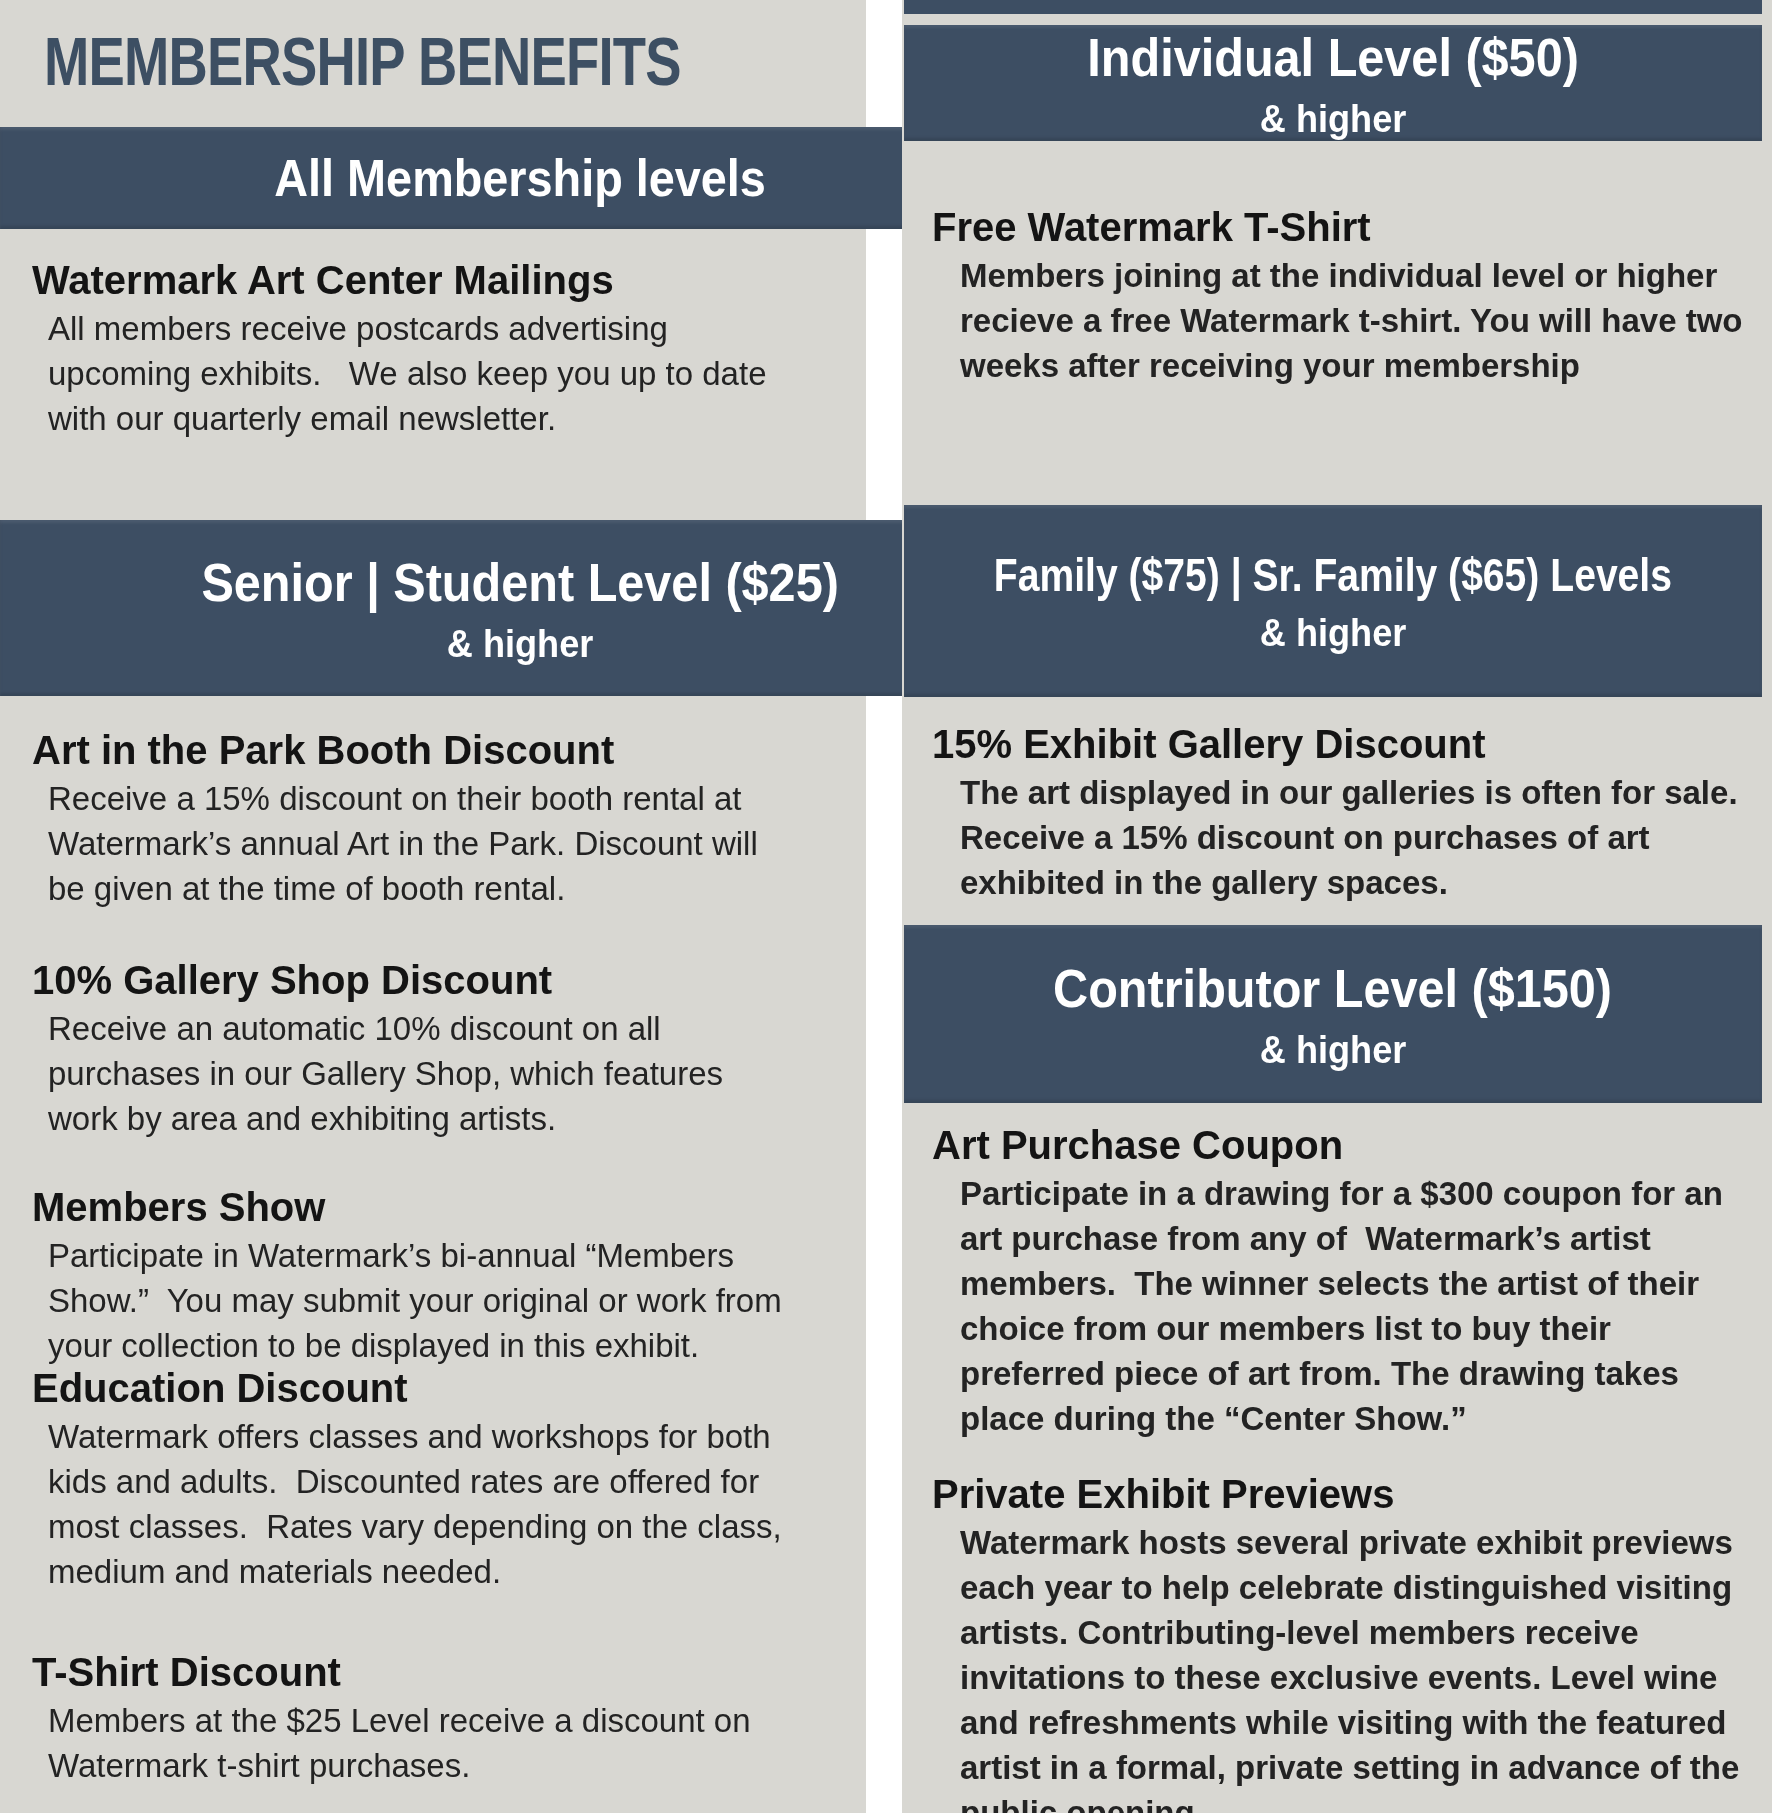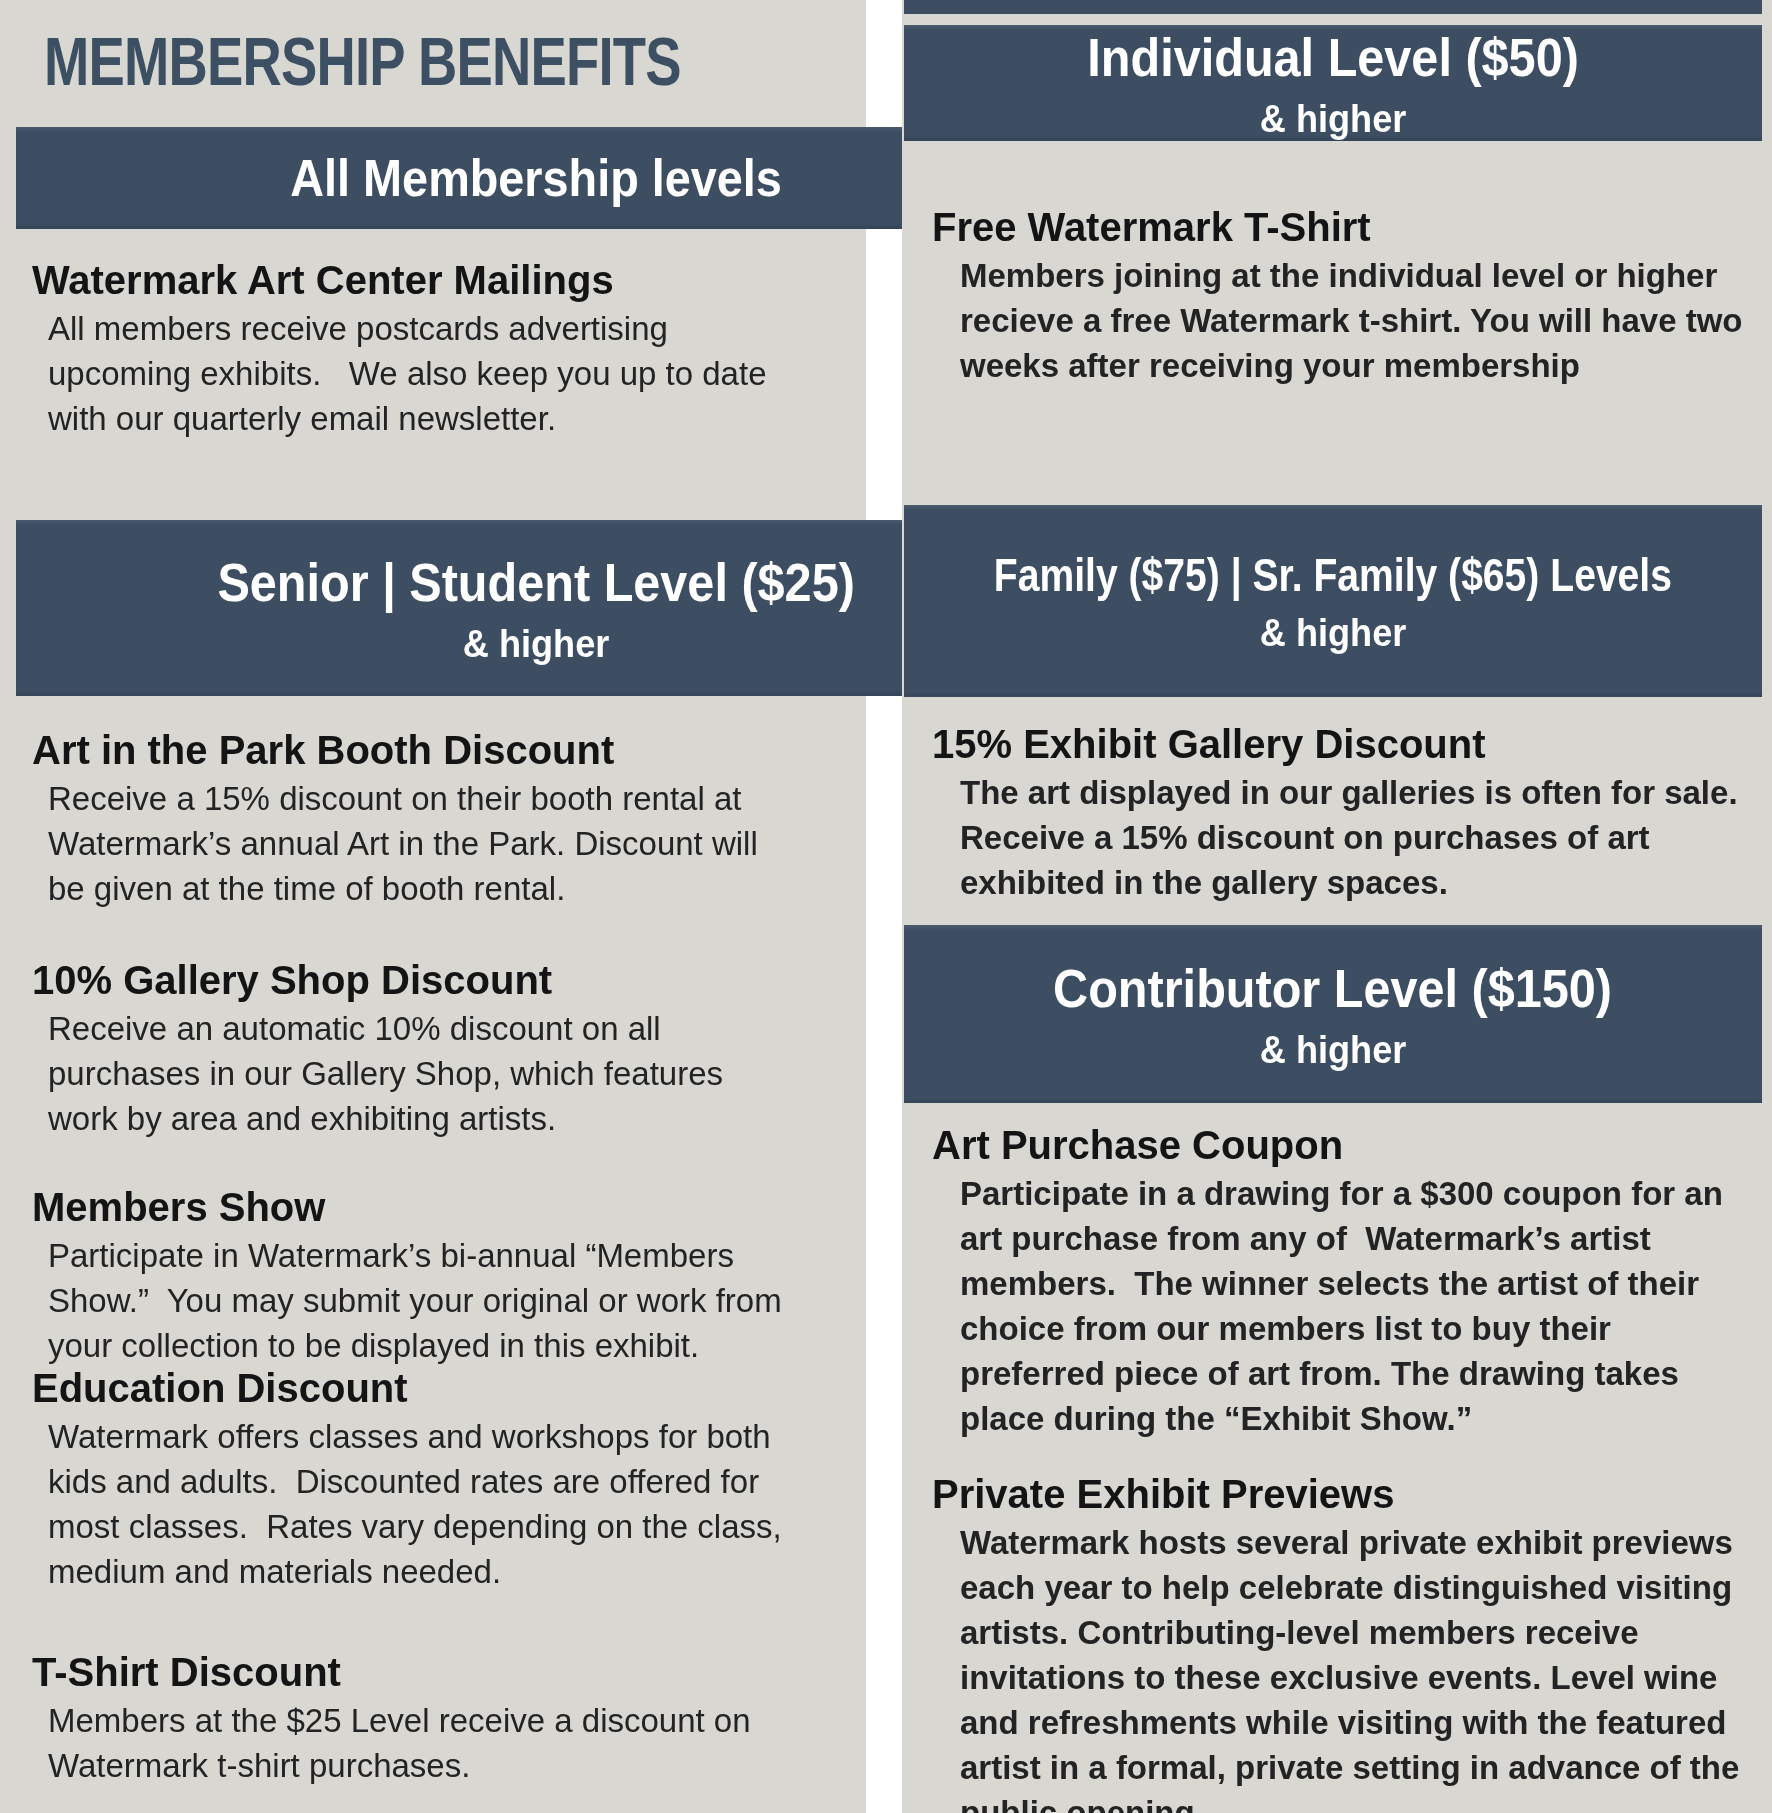--- a/index.html
+++ b/index.html
@@ -40,21 +40,21 @@
   .band .l1{
     font-size:54px;font-weight:bold;white-space:nowrap;
     display:inline-block;transform:scaleX(0.9);transform-origin:center;
   }
   .band .l1.mid{font-size:52px;}
   .band .l1.long{font-size:46px;transform:scaleX(0.85);}
   .band .l2{
     font-size:38px;font-weight:bold;margin-top:10px;white-space:nowrap;
     display:inline-block;transform:scaleX(0.95);transform-origin:center;
   }
-  .left-band{left:0;width:1040px;margin-left:16px;}
+  .left-band{left:0;width:1040px;}
   .right-band{left:2px;width:858px;}
   .sliver{position:absolute;top:0;left:2px;width:858px;height:14px;background:var(--band-bg);}
 
   .section{position:absolute;}
   #left-col .section{left:32px;width:820px;}
   #right-col .section{left:30px;width:832px;}
   .section h2{
     font-size:40px;font-weight:bold;color:var(--heading-color);
     line-height:1.1;margin-bottom:4px;white-space:nowrap;
   }
@@ -191,21 +191,21 @@
     </div>
 
     <div class="section" id="r-sec-coupon">
       <h2>Art Purchase Coupon</h2>
       <div class="body">
           <div class="line">Participate in a drawing for a $300 coupon for an</div>
           <div class="line">art purchase from any of  Watermark’s artist</div>
           <div class="line">members.  The winner selects the artist of their</div>
           <div class="line">choice from our members list to buy their</div>
           <div class="line">preferred piece of art from. The drawing takes</div>
-          <div class="line">place during the “Exhibit Show.”</div>
+          <div class="line">place during the “Center Show.”</div>
         </div>
     </div>
 
     <div class="section" id="r-sec-previews">
       <h2>Private Exhibit Previews</h2>
       <div class="body">
           <div class="line">Watermark hosts several private exhibit previews</div>
           <div class="line">each year to help celebrate distinguished visiting</div>
           <div class="line">artists. Contributing-level members receive</div>
           <div class="line">invitations to these exclusive events. Level wine</div>

